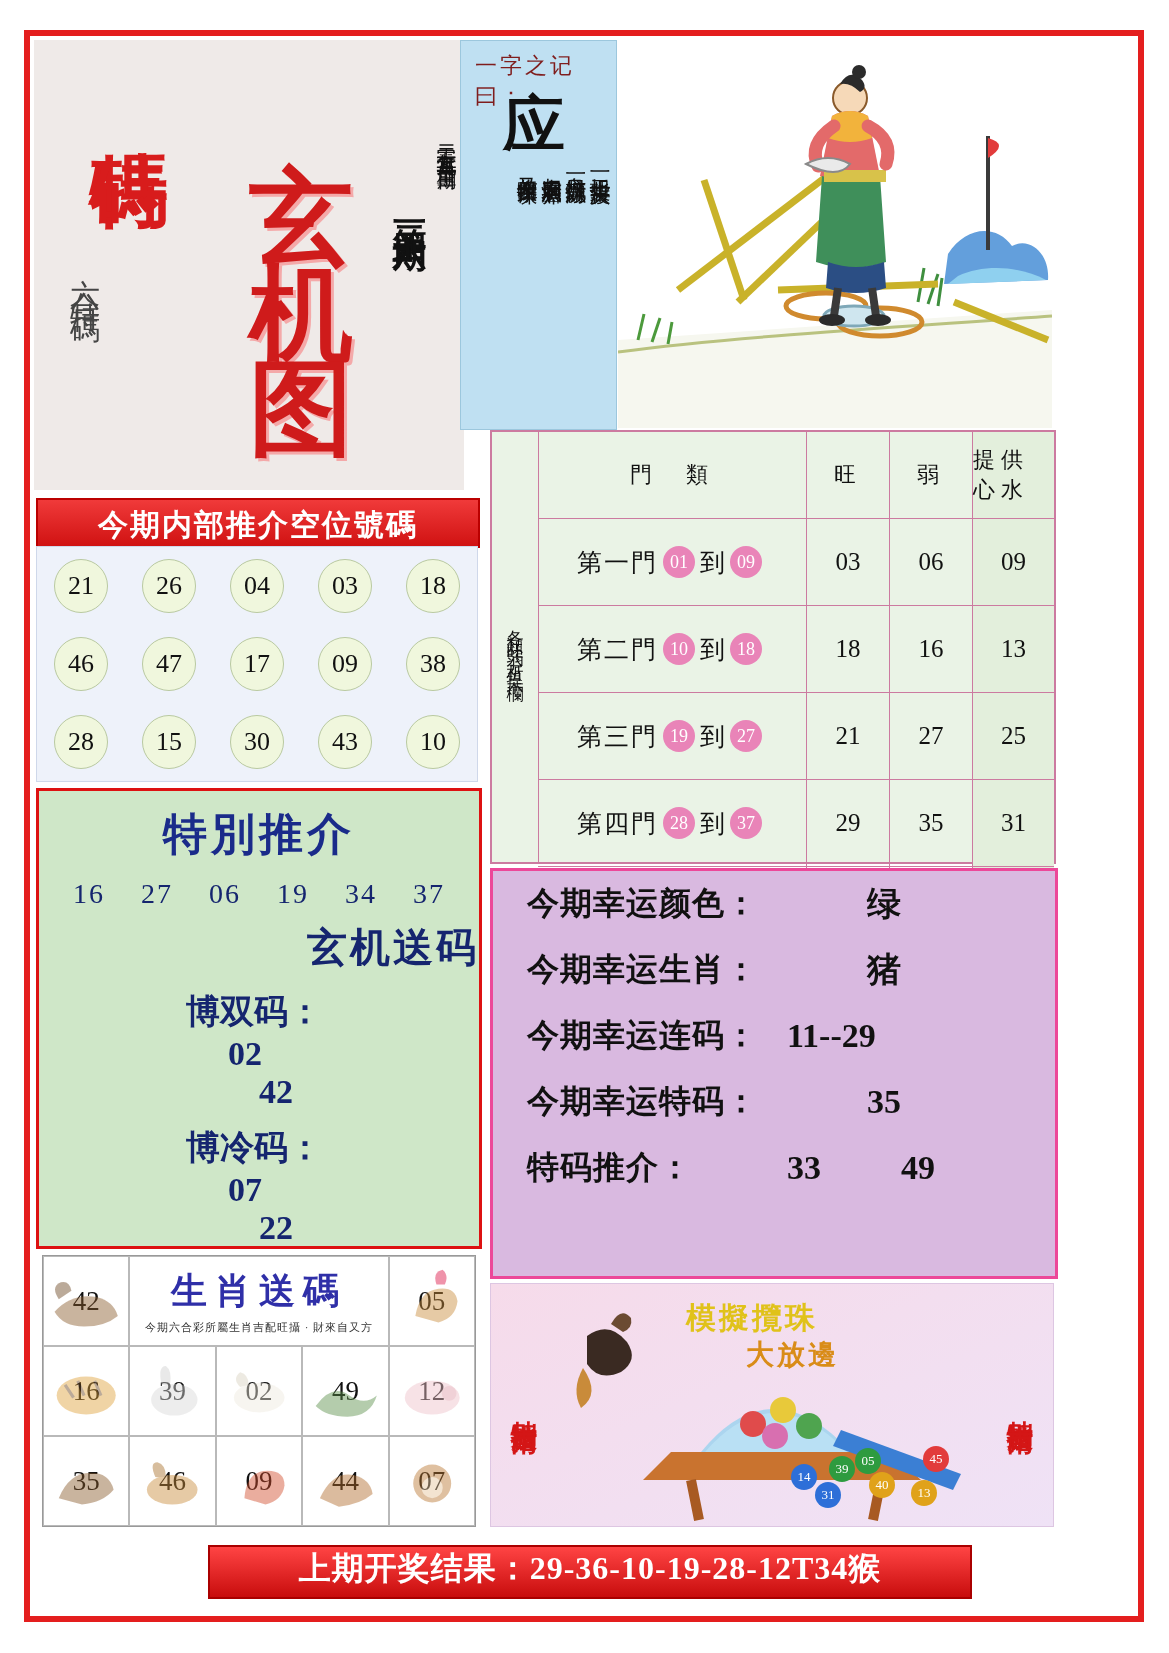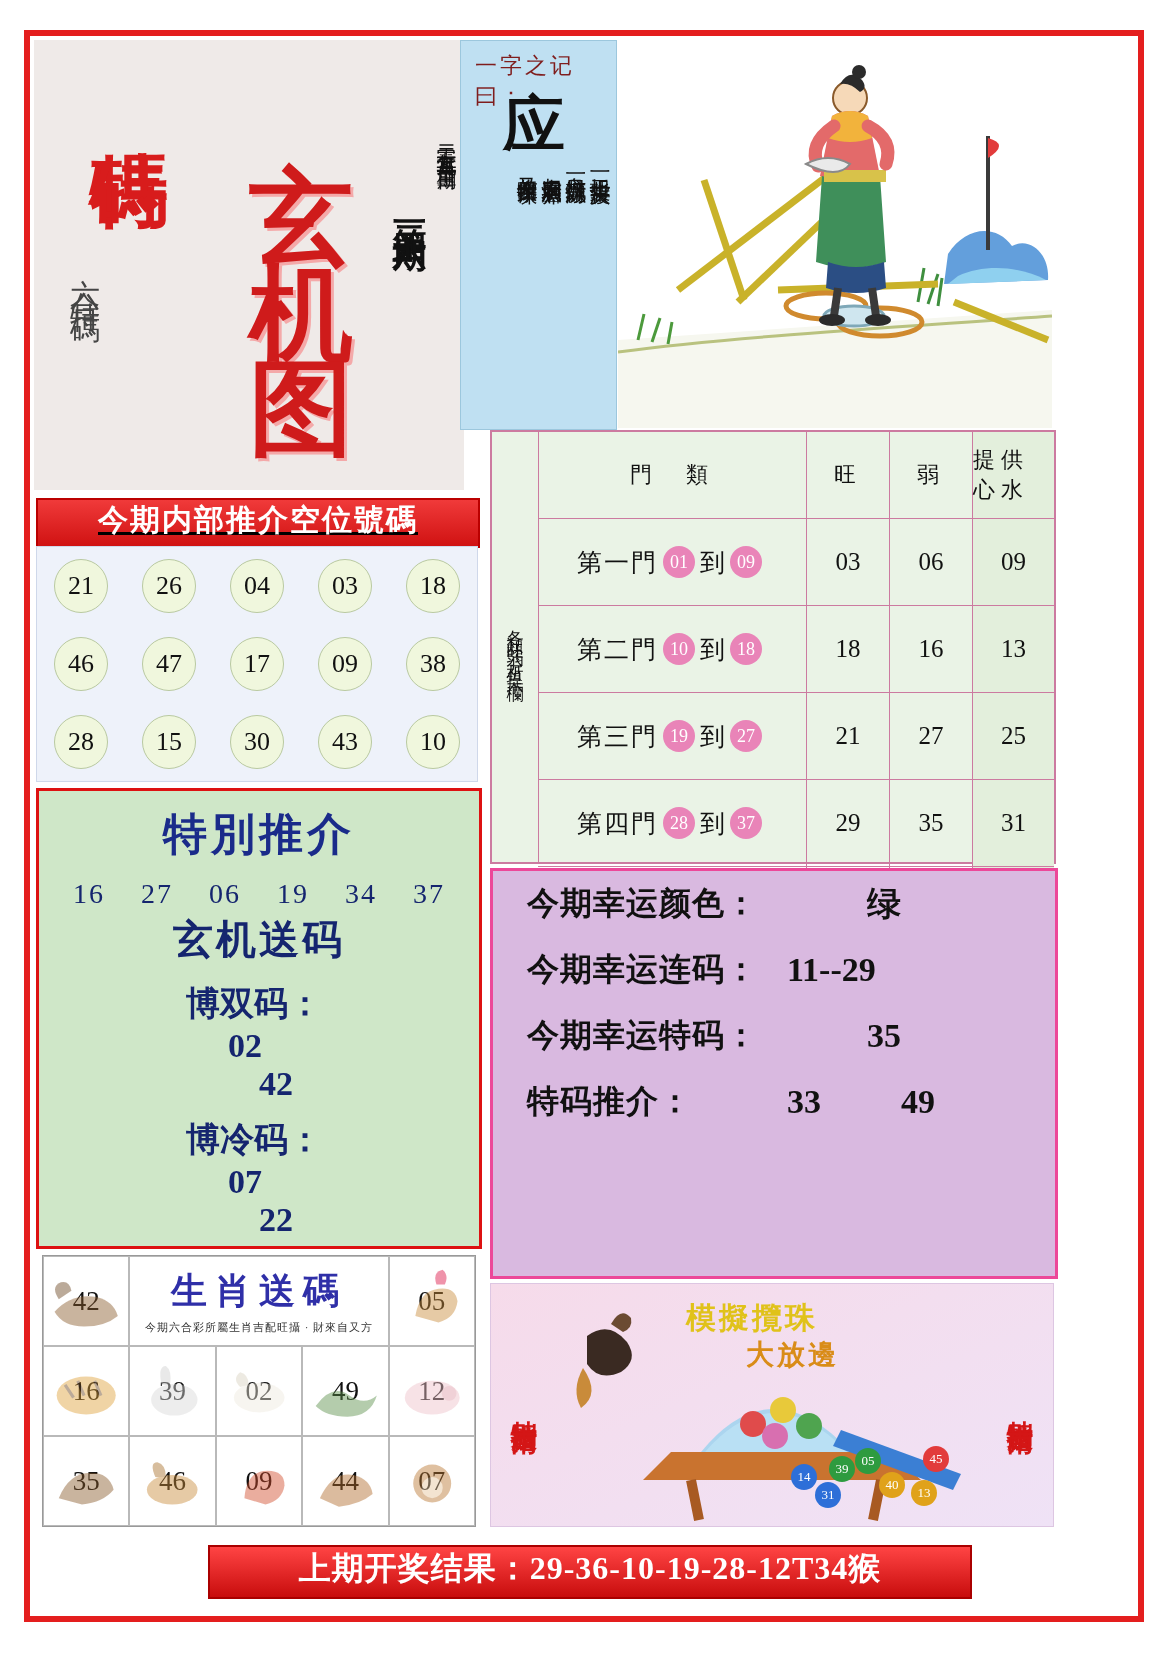--- a/index.html
+++ b/index.html
@@ -20,34 +20,34 @@
   .poembox{position:absolute;left:460px;top:40px;width:155px;height:388px;background:#bfe0f2;border:1px solid #9cc7dd;}
   .poem-head{position:absolute;left:14px;top:10px;font-family:"Liberation Serif",serif;font-size:22px;color:#7f1d1d;letter-spacing:3px;}
   .poem-big{position:absolute;left:42px;top:42px;font-family:"Liberation Serif",serif;font-size:62px;font-weight:bold;color:#111;}
   .poem-cols{position:absolute;left:8px;top:120px;width:142px;height:260px;display:flex;flex-direction:row-reverse;justify-content:flex-start;gap:2px;}
   .poem-col{writing-mode:vertical-rl;text-orientation:upright;font-family:"Liberation Serif",serif;font-size:21px;line-height:1.06;color:#111;letter-spacing:1px;}
 
   
   .illu{position:absolute;left:618px;top:40px;width:434px;height:388px;overflow:hidden;background:#fff;}
 
   
-  .redbanner{position:absolute;left:36px;top:498px;width:440px;height:46px;background:linear-gradient(#f03a3a,#d01212);border:2px solid #b00;display:flex;align-items:flex-start;justify-content:center;text-decoration:underline;}
+  .redbanner{position:absolute;left:36px;top:498px;width:440px;height:46px;background:linear-gradient(#f03a3a,#d01212);border:2px solid #b00;display:flex;align-items:flex-end;justify-content:center;}
   .redbanner span{color:#fff;font-family:"Liberation Serif",serif;font-size:30px;font-weight:bold;letter-spacing:2px;}
 
   
   .numgridbox{position:absolute;left:36px;top:546px;width:440px;height:234px;background:#eef2fa;border:1px solid #cfd8ea;}
   .numgrid{display:grid;grid-template-columns:repeat(5,1fr);grid-template-rows:repeat(3,1fr);width:100%;height:100%;}
   .numcell{display:flex;align-items:center;justify-content:center;}
   .ball{width:52px;height:52px;border-radius:50%;background:#f0f7dd;border:1px solid #b9c9a1;display:flex;align-items:center;justify-content:center;font-family:"Liberation Serif",serif;font-size:26px;color:#111;}
 
   
   .greenbox{position:absolute;left:36px;top:788px;width:440px;height:455px;background:#cfe7c8;border:3px solid #d11;}
   .gb-title{margin-top:14px;text-align:center;font-family:"Liberation Serif",serif;font-size:44px;font-weight:bold;color:#1a2b8a;letter-spacing:4px;}
   .gb-nums{margin-top:14px;text-align:center;font-family:"Liberation Serif",serif;font-size:28px;color:#15256f;letter-spacing:2px;}
-  .gb-title2{margin-top:2px;text-align:center;font-family:"Liberation Serif",serif;font-size:40px;font-weight:bold;color:#15256f;letter-spacing:3px;}
+  .gb-title2{margin-top:10px;text-align:right;font-family:"Liberation Serif",serif;font-size:40px;font-weight:bold;color:#15256f;letter-spacing:3px;}
   .gb-row{display:flex;align-items:center;margin:14px 0 0 34px;font-family:"Liberation Serif",serif;font-size:34px;font-weight:bold;color:#15256f;flex-direction:column;}
   .gb-row .lab{width:180px;}
   .gb-row .v1{width:96px;}
   .gb-row .v2{}
 
   
   .zodiacbox{position:absolute;left:42px;top:1255px;width:432px;height:270px;border:1px solid #999;background:#fff;}
   .zgrid{display:grid;grid-template-columns:repeat(5,1fr);grid-template-rows:repeat(3,1fr);width:100%;height:100%;}
   .zcell{border:1px solid #b9b9b9;position:relative;display:flex;align-items:center;justify-content:center;font-family:"Liberation Serif",serif;font-size:27px;color:#111;overflow:hidden;}
   .zcell.wide{grid-column:2 / span 3;flex-direction:column;justify-content:center;}
@@ -416,20 +416,24 @@
       </div>
     </div>
   </div>
 
   <div class="purplebox">
     <div class="pb-row">
       <div class="lab">今期幸运颜色：</div>
       <div class="val val2">绿</div>
     </div>
     <div class="pb-row">
+      <div class="lab">今期幸运生肖：</div>
+      <div class="val val2">猪</div>
+    </div>
+    <div class="pb-row">
       <div class="lab">今期幸运连码：</div>
       <div class="val">11--29</div>
     </div>
     <div class="pb-row">
       <div class="lab">今期幸运特码：</div>
       <div class="val val2">35</div>
     </div>
     <div class="pb-row">
       <div class="lab">特码推介：</div>
       <div class="val">33</div>
@@ -470,21 +474,21 @@
         <span>特別波指南</span>
       </div>
     <div class="ad-title">模擬攬珠</div>
     <div class="ad-title2">大放邊</div>
     <div class="ad-minis">
       <div class="mini" style="left:0px;top:10px;background:#2d6fd8;">14</div>
       <div class="mini" style="left:38px;top:2px;background:#2e9b3f;">39</div>
       <div class="mini" style="left:64px;top:-6px;background:#2e9b3f;">05</div>
       <div class="mini" style="left:92px;top:-8px;background:#e23b3b;margin-left:40px;">45</div>
       <div class="mini" style="left:24px;top:28px;background:#2d6fd8;">31</div>
-      <div class="mini" style="left:88px;top:18px;background:#e0a21a;">40</div>
+      <div class="mini" style="left:78px;top:18px;background:#e0a21a;">40</div>
       <div class="mini" style="left:120px;top:26px;background:#e0a21a;">13</div>
     </div>
   </div>
 
   <div class="resultbar">
     <span>上期开奖结果：29-36-10-19-28-12T34猴</span>
   </div>
 </div>
 
 </body></html>

